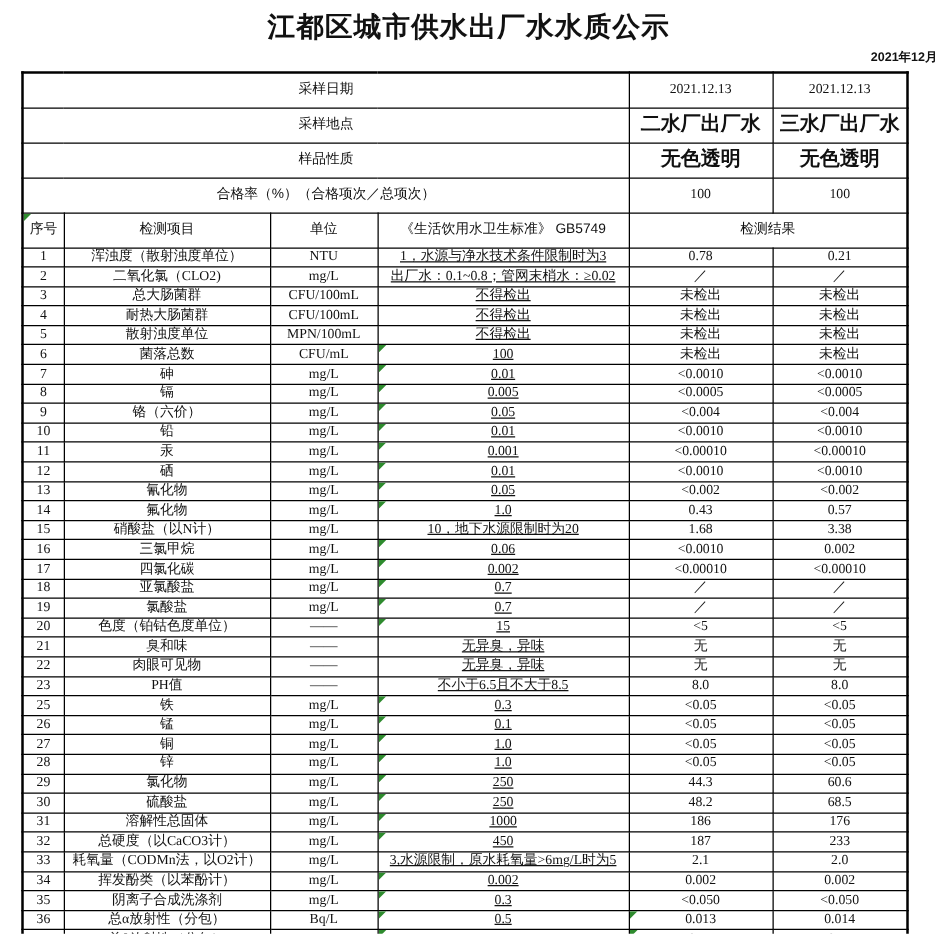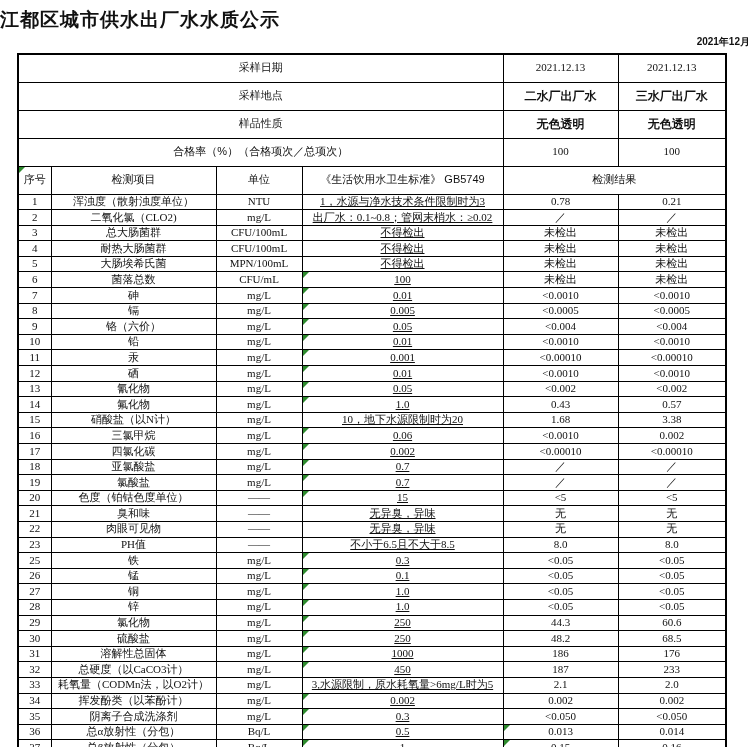--- a/index.html
+++ b/index.html
@@ -1,21 +1,21 @@
 <!DOCTYPE html>
 <html><head>
 <meta charset="utf-8">
 <style>
   html,body{margin:0;padding:0;}
   body{
     width:750px;height:747px;overflow:hidden;background:#fff;
     font-family:"Liberation Serif","DejaVu Serif",serif;color:#111;
   }
   .page-title{
-    margin-top:7px;text-align:left;font-size:19px;font-weight:bold;
+    margin-top:7px;text-align:center;font-size:22px;font-weight:bold;
     font-family:"Liberation Sans","DejaVu Sans",sans-serif;letter-spacing:1px;
   }
   .page-subtitle{
     text-align:right;font-size:10px;font-weight:bold;margin-top:2px;
     font-family:"Liberation Sans","DejaVu Sans",sans-serif;
   }
   table.report{
     border-collapse:collapse;table-layout:fixed;
     margin-left:17px;margin-top:4px;width:708px;
     border:2px solid #000;
@@ -26,21 +26,21 @@
     text-align:center;vertical-align:middle;font-size:11px;
   }
   tr.htr{height:28px;}
   tr.chr{height:28px;}
   tbody.data tr{height:15.6px;}
   .lbl{
     font-weight:bold;font-size:12px;
     font-family:"Liberation Sans","DejaVu Sans",sans-serif;
   }
   .hval{font-size:11.5px;}
-  .hval.cn{font-weight:bold;font-family:"Liberation Sans","DejaVu Sans",sans-serif;font-size:12px;}
+  .hval.cn{font-weight:bold;font-family:"Liberation Sans","DejaVu Sans",sans-serif;font-size:16px;}
   .chead{
     font-weight:bold;font-size:11px;
     font-family:"Liberation Sans","DejaVu Sans",sans-serif;
   }
   td.c-item{text-align:left;padding-left:3px;font-size:10.5px;}
   td.c-std{font-size:10.5px;text-decoration:underline;}
   td.c-unit{font-size:10.5px;}
   .tri{position:relative;}
   .tri::before{
     content:"";position:absolute;top:0;left:0;width:0;height:0;
@@ -119,21 +119,21 @@
       <tr>
         <td class="c-no">4</td>
         <td class="c-item">耐热大肠菌群</td>
         <td class="c-unit">CFU/100mL</td>
         <td class="c-std">不得检出</td>
         <td class="c-r1">未检出</td>
         <td class="c-r2">未检出</td>
       </tr>
       <tr>
         <td class="c-no">5</td>
-        <td class="c-item">大肠埃希氏菌</td>
+        <td class="c-item">散射浊度单位</td>
         <td class="c-unit">MPN/100mL</td>
         <td class="c-std">不得检出</td>
         <td class="c-r1">未检出</td>
         <td class="c-r2">未检出</td>
       </tr>
       <tr>
         <td class="c-no">6</td>
         <td class="c-item">菌落总数</td>
         <td class="c-unit">CFU/mL</td>
         <td class="c-std tri">100</td>

